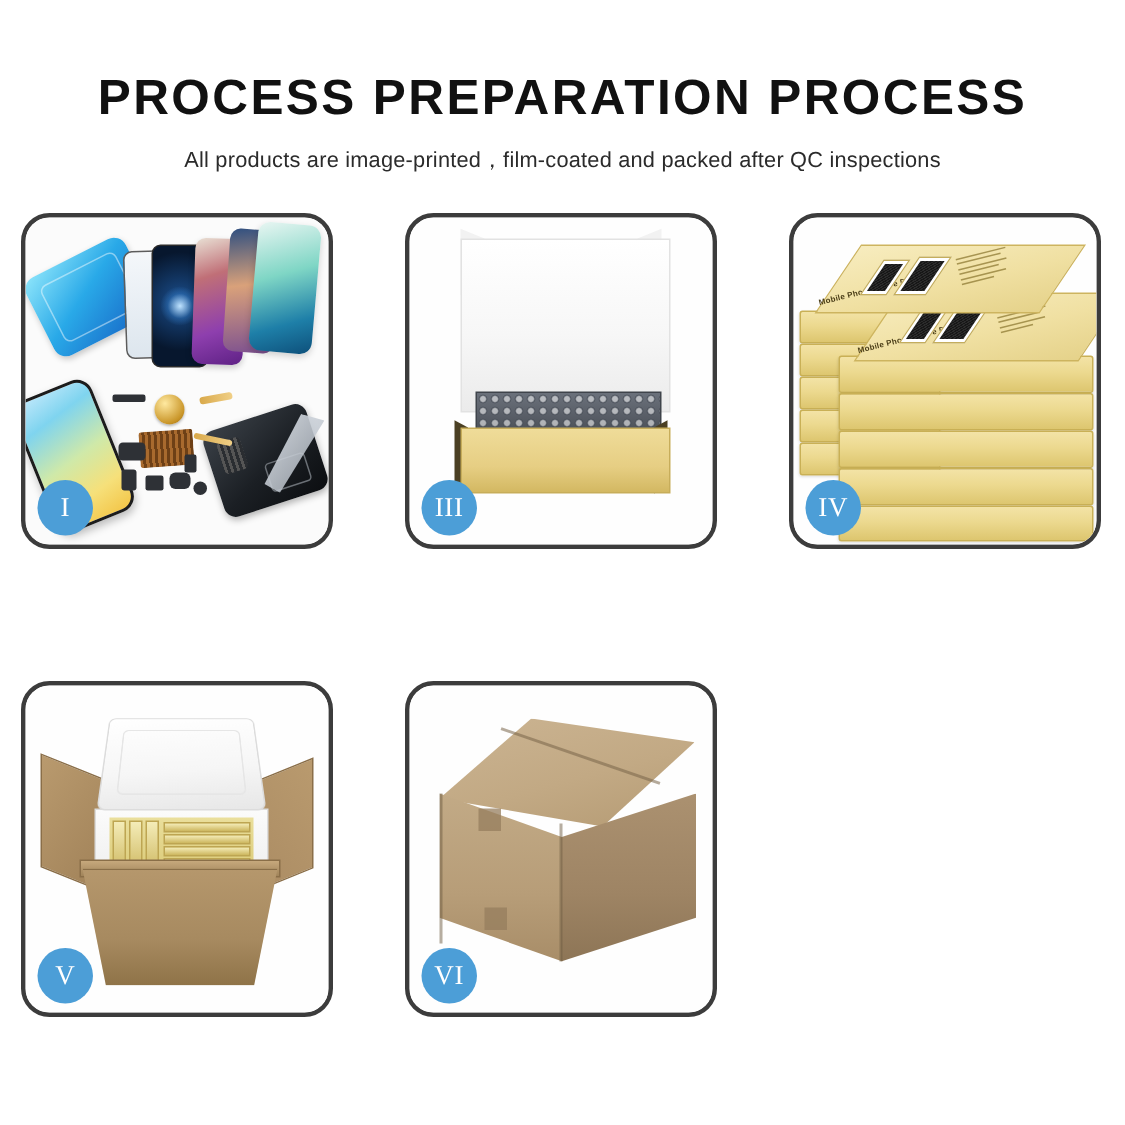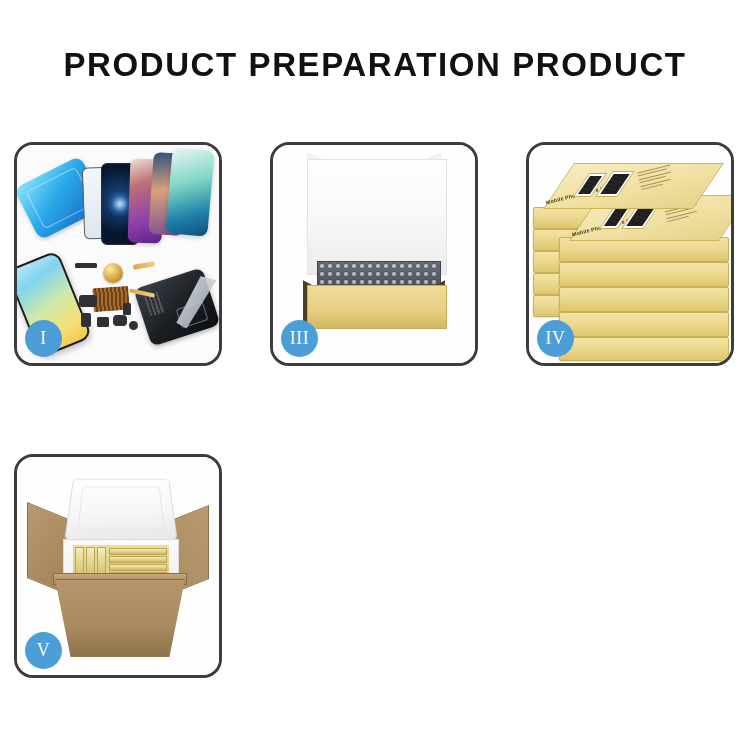--- a/index.html
+++ b/index.html
@@ -356,21 +356,22 @@
   .c-edge {
     position:absolute; background: rgba(110,92,66,.5);
   }
 </style>
 </head>
 <body>
 
 <div id="page">
 
   <div class="header">
-    <div class="page-title">PRODUCT PREPARATION PRODUCT</div>
+    <div class="page-title">PROCESS PREPARATION PROCESS</div>
+    <div class="page-subtitle">All products are image-printed，film-coated and packed after QC inspections</div>
   </div>
 
   <div class="grid">
 
     <div class="panel">
       <div class="photo p1">
         <div class="ph ph-blue"></div>
         <div class="ph ph-glass"></div>
         <div class="ph ph-dark"></div>
         <div class="ph ph-purple"></div>
@@ -474,15 +475,28 @@
           <span style="left:36px;top:19px;width:58px;height:7px;"></span>
           <span style="left:36px;top:27px;width:58px;height:8px;"></span>
         </div>
         <div class="v-rim"></div>
         <div class="v-body"></div>
         <div class="v-foam-lid"></div>
       </div>
       <div class="badge">V</div>
     </div>
 
+    <div class="panel">
+      <div class="photo p6">
+        <div class="c-top"></div>
+        <div class="c-left"></div>
+        <div class="c-right"></div>
+        <div class="c-seam" style="left:58px;top:46px;width:112px;height:2px;transform:rotate(19deg);"></div>
+        <div class="c-edge" style="left:20px;top:72px;width:2px;height:100px;"></div>
+        <div class="c-edge" style="left:100px;top:92px;width:2px;height:92px;"></div>
+        <div class="c-tape" style="left:46px;top:82px;"></div>
+        <div class="c-tape" style="left:50px;top:148px;"></div>
+      </div>
+      <div class="badge">VI</div>
+    </div>
 
   </div>
 </div>
 
 </body></html>

